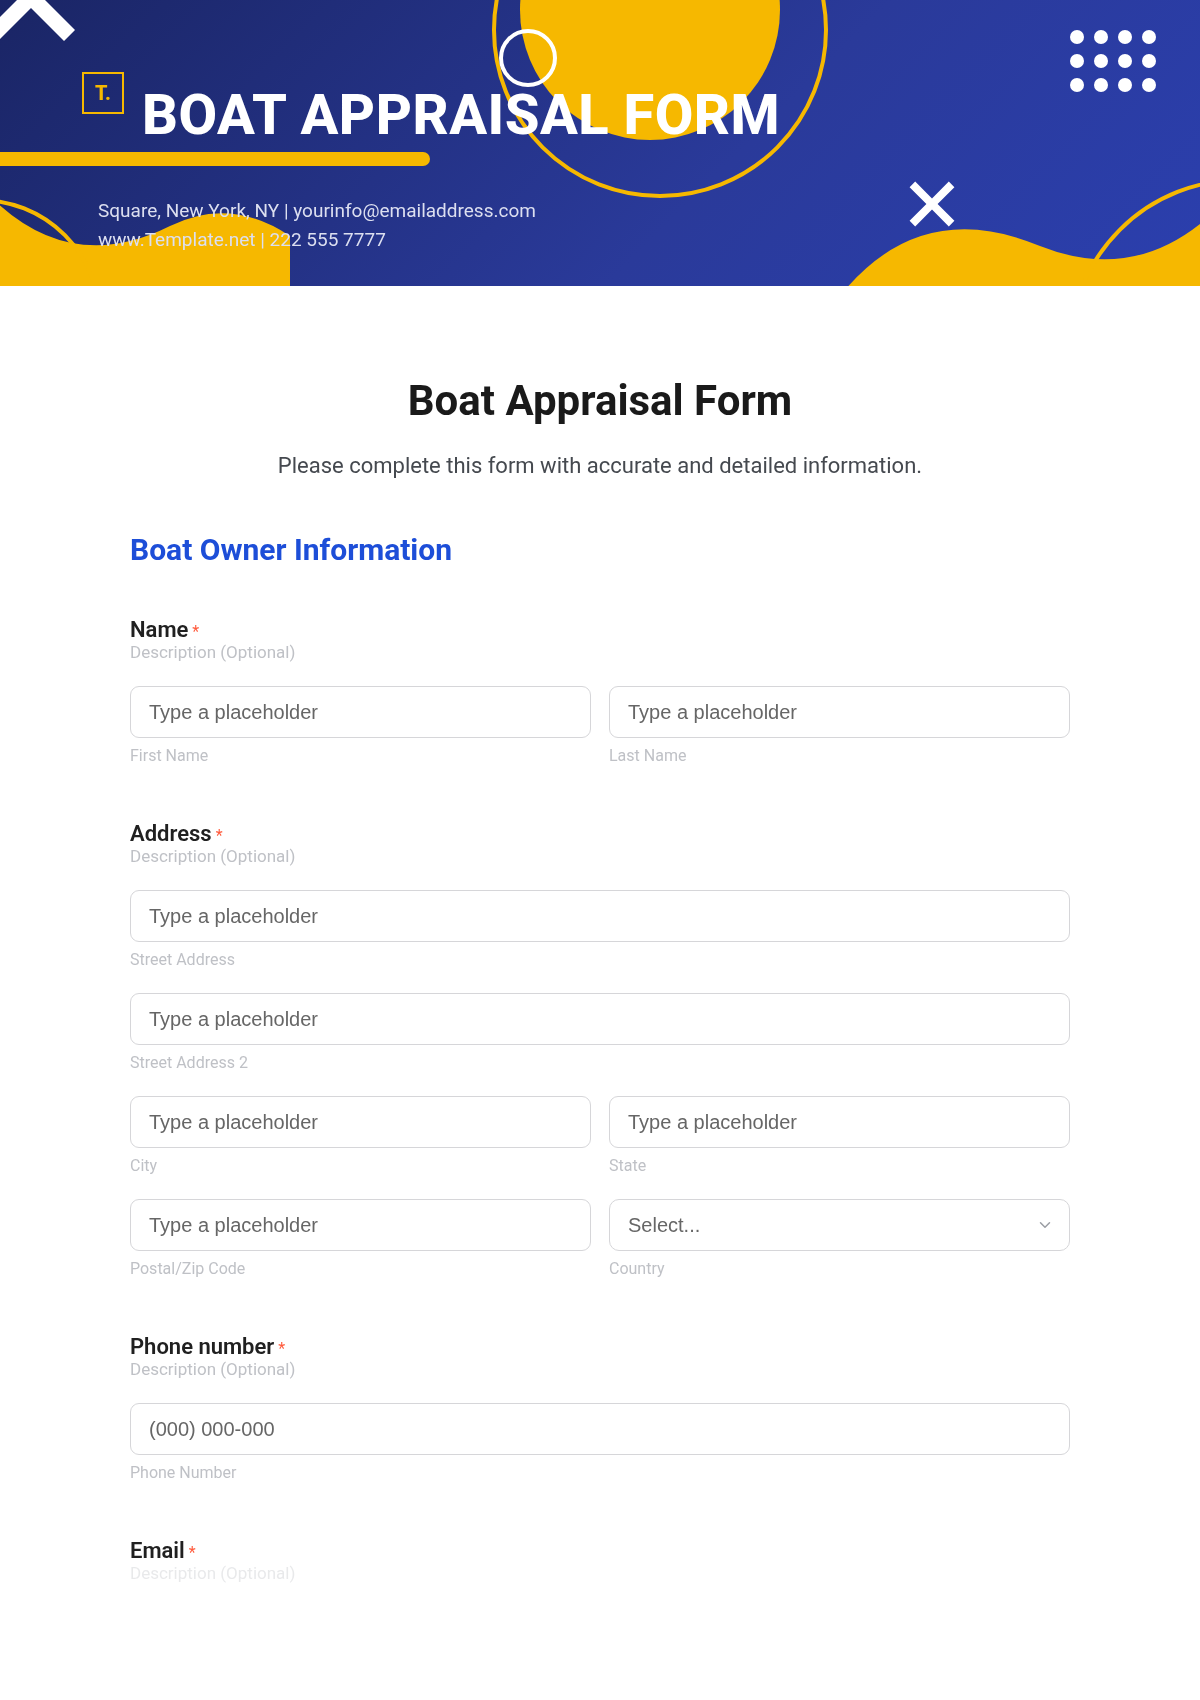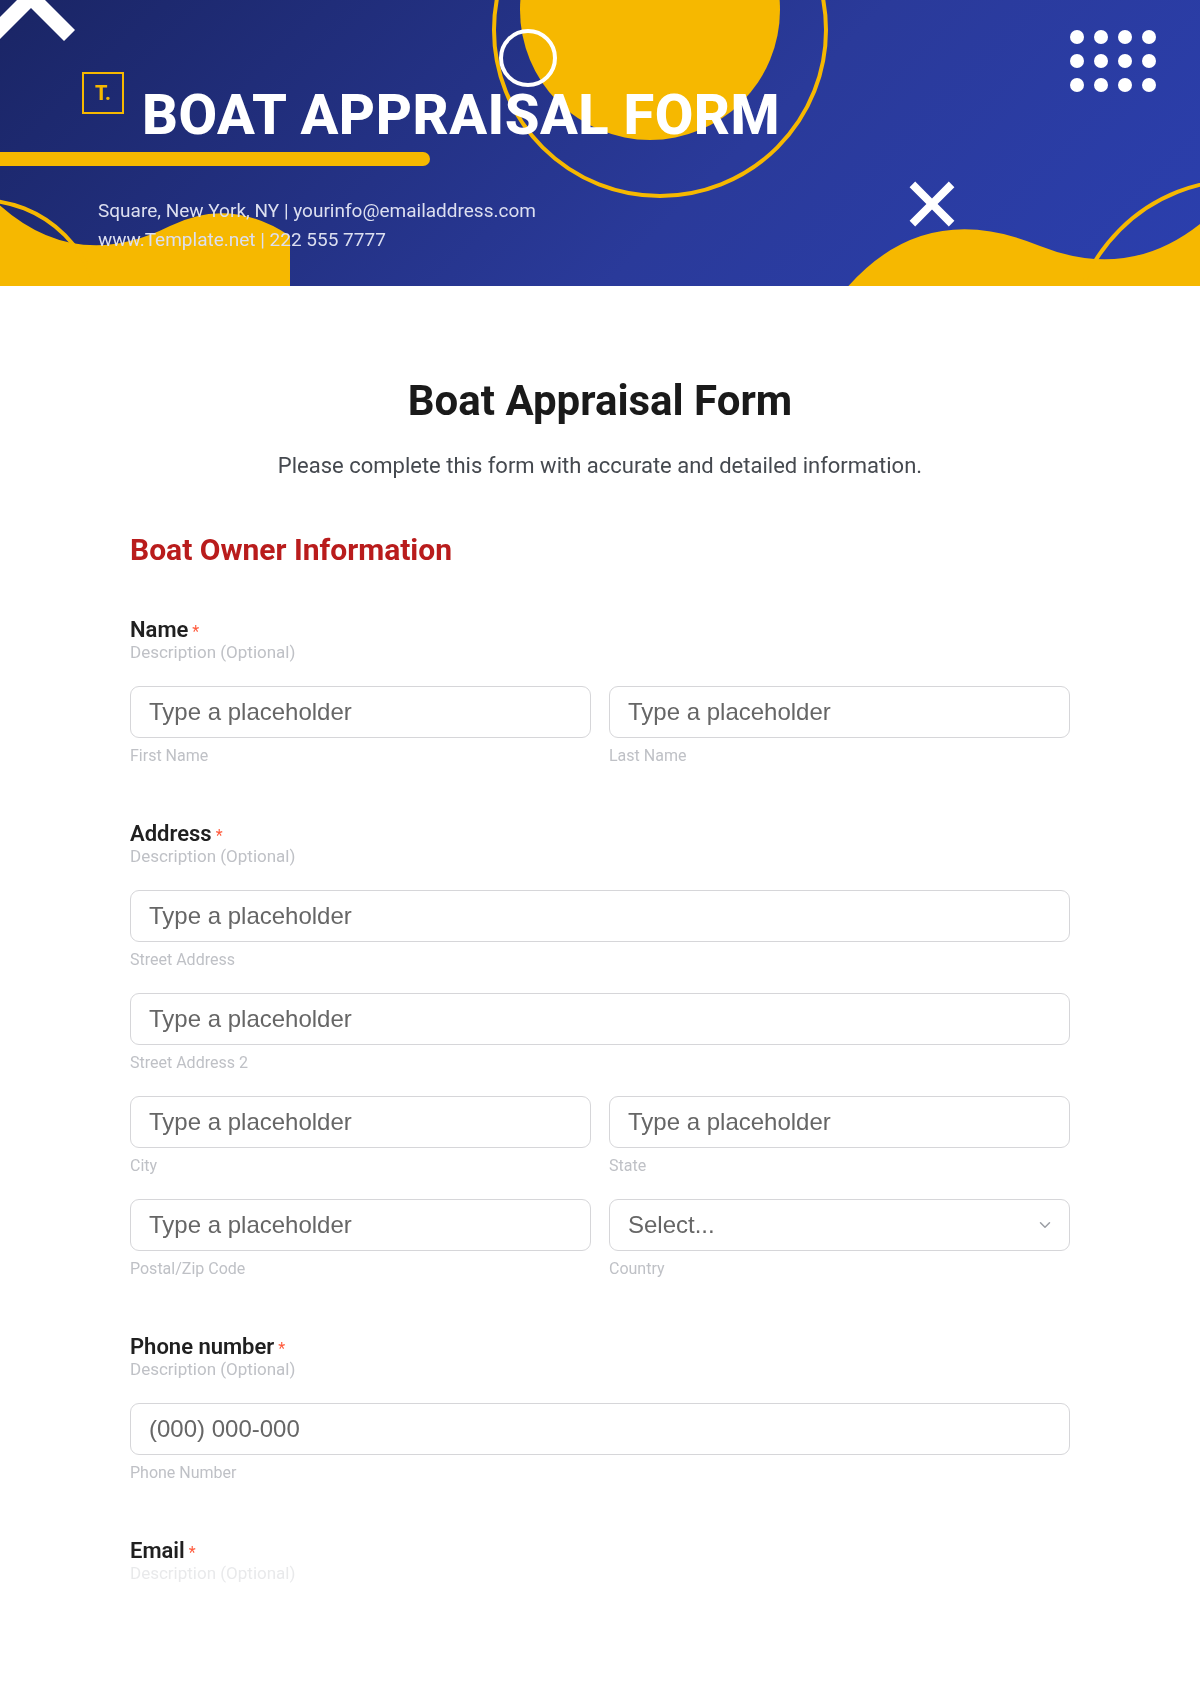--- a/index.html
+++ b/index.html
@@ -10,31 +10,31 @@
 .banner-title { position: absolute; left: 142px; top: 82px; color: #fff; font-size: 56px; font-weight: 800; letter-spacing: 0.5px; }
 .banner-underline { position: absolute; left: 0; top: 152px; height: 14px; width: 430px; background: #f6b800; border-radius: 0 8px 8px 0; }
 .banner-info { position: absolute; left: 98px; top: 196px; color: #dcdff0; font-size: 19px; line-height: 1.55; }
 .dot-grid { position: absolute; right: 44px; top: 30px; display: grid; grid-template-columns: repeat(4,14px); grid-template-rows: repeat(3,14px); gap: 10px; }
 .dot-grid span { width: 14px; height: 14px; background: #fff; border-radius: 50%; }
 .x-small { position: absolute; right: 240px; top: 176px; width: 56px; height: 56px; }
 .x-large { position: absolute; left: -24px; top: -58px; width: 110px; height: 110px; }
 .form-wrap { width: 100%; padding: 90px 130px 40px; }
 .page-title { font-size: 42px; font-weight: 700; text-align: center; color: #1a1a1a; margin-bottom: 28px; }
 .subtitle { text-align: center; font-size: 22px; color: #45494f; margin-bottom: 54px; }
-.section-title { font-size: 30px; font-weight: 700; color: #b91c1c; margin-bottom: 50px; }
+.section-title { font-size: 30px; font-weight: 700; color: #1d4ed8; margin-bottom: 50px; }
 .field-block { margin-bottom: 56px; }
 .field-label { font-size: 22px; font-weight: 600; color: #202020; }
 .required { color: #ff5a3c; margin-left: 4px; }
 .desc-opt { font-size: 17px; color: #bfc1c6; }
 .row { display: flex; gap: 18px; margin-top: 24px; }
 .col { flex: 1; display: flex; flex-direction: column; }
 .full { margin-top: 24px; }
-.input { width: 100%; height: 52px; border: 1px solid #d6d6d9; border-radius: 9px; padding: 4px 18px; font-size: 24px; color: #222; background: #fff; outline: none; }
+.input { width: 100%; height: 52px; border: 1px solid #d6d6d9; border-radius: 9px; padding: 4px 18px; font-size: 20px; color: #222; background: #fff; outline: none; }
 .input::placeholder { color: #666; }
-.select-placeholder { color: #7f1d1d; }
+.select-placeholder { color: #7f1d1d; border-radius: 10px; }
 .sublabel { font-size: 16px; color: #bfc1c6; margin-top: 8px; }
 .select-wrap { position: relative; }
 .select-caret { position: absolute; right: 16px; top: 50%; transform: translateY(-50%); pointer-events: none; }
 </style>
 </head>
 <body>
 
 <div class="banner">
 
   <svg class="x-large" viewBox="0 0 100 100">

